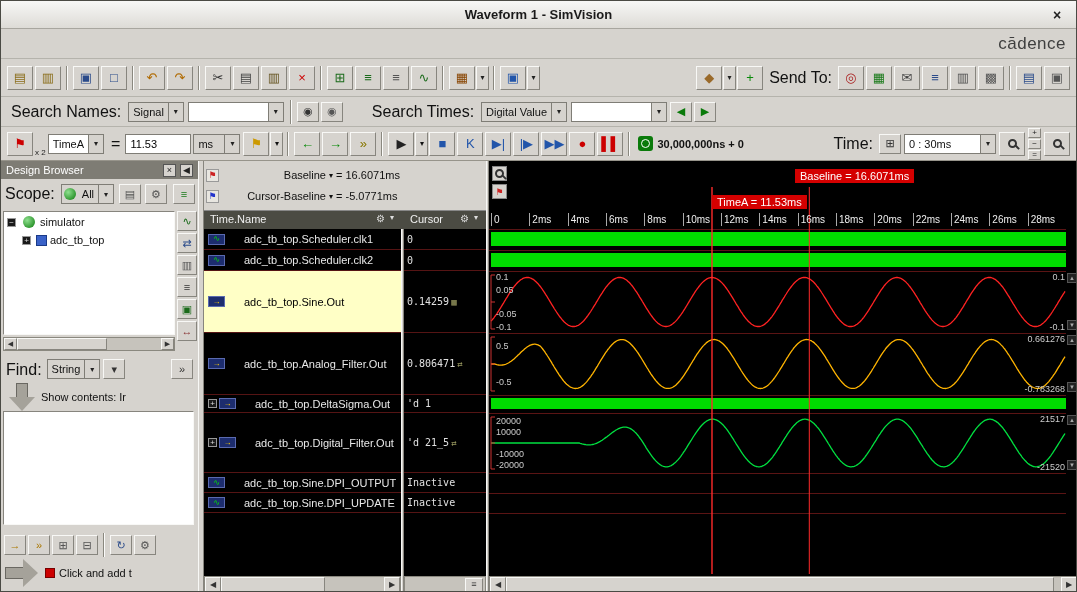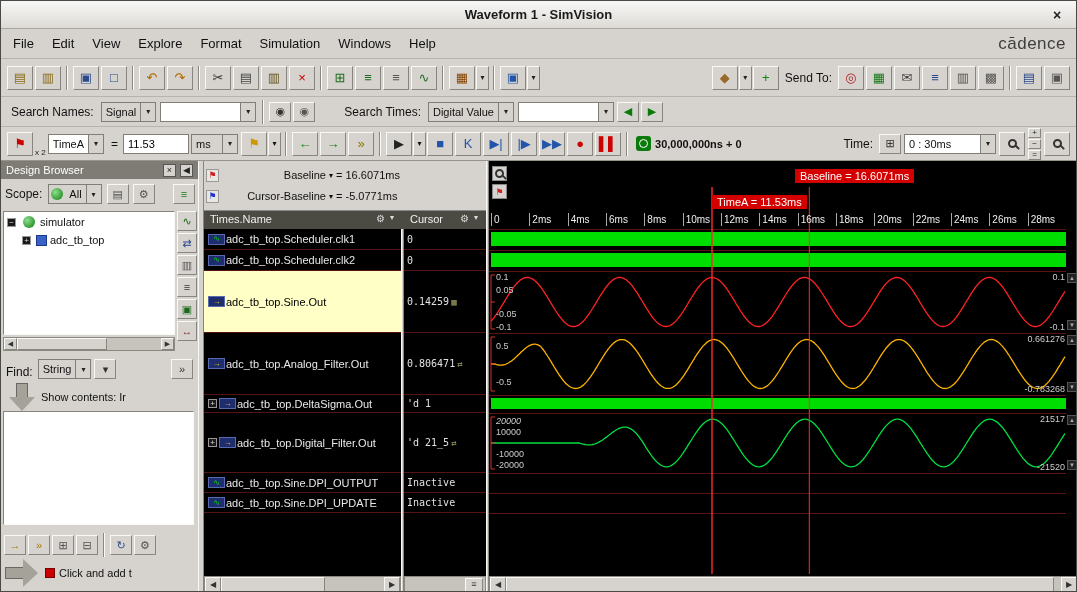--- a/index.html
+++ b/index.html
@@ -20,21 +20,21 @@
 .toolbar{position:absolute;left:0;width:100%;display:flex;align-items:center;padding:0 5px;background:#d6d3ce}
 #toolbar1{top:58px;height:38px;border-bottom:1px solid #b5b3ac}
 #toolbar2{top:96px;height:30px;border-bottom:1px solid #b5b3ac}
 #toolbar3{top:126px;height:34px;border-bottom:1px solid #97948b}
 .tb-group{display:flex;align-items:center}
 .tb-group.right{margin-left:auto}
 .tbtn{min-width:26px;height:24px;border:1px solid;border-color:#f8f8f6 #87857e #87857e #f8f8f6;background:#d6d3ce;display:inline-flex;align-items:center;justify-content:center;font-size:13px;margin:0 1px;color:#333;line-height:1}
 .tbtn-sm{min-width:22px;height:20px;font-size:11px}
 .tbtn-arrow{min-width:13px;height:24px;border:1px solid;border-color:#f8f8f6 #87857e #87857e #f8f8f6;background:#d6d3ce;display:inline-flex;align-items:center;justify-content:center;font-size:8px}
 .vsep{width:0;height:24px;border-left:1px solid #8a887f;border-right:1px solid #fbfbfa;margin:0 4px}
-.tb-label{font-size:12px;color:#111;margin:0 5px;white-space:nowrap}
+.tb-label{font-size:16px;color:#111;margin:0 5px;white-space:nowrap}
 .combo{display:inline-flex;align-items:center;height:20px;border:1px solid #7f7d76;background:#fff;font-size:11px;margin:0 2px}
 .combo.gray{background:#d6d3ce}
 .combo .val{padding:0 4px;min-width:30px;white-space:nowrap}
 .combo .arrow{width:15px;height:100%;border-left:1px solid #7f7d76;background:#d6d3ce;display:flex;align-items:center;justify-content:center;font-size:8px;color:#222}
 .tb-input{height:20px;border:1px solid #7f7d76;background:#fff;font-size:11px;padding:0 4px;width:66px;font-family:"Liberation Sans",sans-serif}
 .marker-sub{font-size:8px;color:#222;margin-left:1px;align-self:flex-end;margin-bottom:3px}
 .mag{width:9px;height:9px;border:2px solid #333;border-radius:50%;position:relative;display:inline-block}
 .mag::after{content:"";position:absolute;width:6px;height:2px;background:#333;transform:rotate(45deg);right:-5px;bottom:-2px}
 .lcd-clock{width:15px;height:15px;border-radius:3px;background:#0a7a0a;position:relative;display:inline-block;margin:0 4px}
 .lcd-clock::after{content:"";position:absolute;left:3px;top:3px;width:7px;height:7px;border:1px solid #fff;border-radius:50%}
@@ -54,21 +54,21 @@
 .hdr-row{position:absolute;left:2px;height:16px;display:flex;align-items:center;gap:3px;font-size:11px;color:#111}
 .hdr-ic{width:13px;height:13px;background:#e8e6e0;border:1px solid #999;font-size:9px;display:flex;align-items:center;justify-content:center}
 .hdr-label{width:104px;text-align:right;white-space:nowrap}
 .hdr-drop{font-size:8px}
 .colhead-item{position:absolute;top:2px;white-space:nowrap}
 .gear{font-size:10px;color:#ddd}
 
 
 .sig-row{position:absolute;left:0;width:197px;background:#000;border-bottom:1px solid #551414;display:flex;align-items:center;padding-left:4px;color:#e8e8e8;font-size:11px;overflow:hidden;white-space:nowrap}
 .sig-row.selected{background:#ffffc6;color:#000}
-.sig-row .signame{margin-left:1px}
+.sig-row .signame{margin-left:19px}
 .val-row{position:absolute;left:0;width:82px;background:#000;border-bottom:1px solid #551414;display:flex;align-items:center;padding-left:3px;color:#e0e0e0;font-size:10px;font-family:"DejaVu Sans Mono",monospace;overflow:hidden;white-space:nowrap}
 .val-row .valicon{margin-left:2px;color:#9a9a60;font-size:9px}
 .expander{width:9px;height:9px;border:1px solid #999;background:#1a1a1a;color:#ddd;font-size:8px;line-height:7px;text-align:center;flex:none;margin-right:2px}
 .sigicon{width:17px;height:11px;background:#1d2d6e;border:1px solid #5a6ab0;flex:none;display:flex;align-items:center;justify-content:center;font-size:8px;line-height:1}
 .sigicon.clock,.sigicon.event{color:#00e000}
 .sigicon.analog,.sigicon.bus,.sigicon.busanalog{color:#ffd000}
 
 
 .badge{position:absolute;background:#d40000;color:#fff;font-size:11px;padding:1px 5px;white-space:nowrap;z-index:6}
 .tick{position:absolute;top:52px;height:13px;line-height:13px;color:#eee;font-size:10px;border-left:1px solid #aaa;padding-left:2px;z-index:2;white-space:nowrap}
@@ -115,30 +115,20 @@
 <body>
 
 <div id="root">
 
   <div class="titlebar">
     <span class="title">Waveform 1 - SimVision</span>
     <span class="close">×</span>
   </div>
 
   <div class="menubar">
-    <span id="menu-items" class="menu-items">
-        <span class="menu-item">File</span>
-        <span class="menu-item">Edit</span>
-        <span class="menu-item">View</span>
-        <span class="menu-item">Explore</span>
-        <span class="menu-item">Format</span>
-        <span class="menu-item">Simulation</span>
-        <span class="menu-item">Windows</span>
-        <span class="menu-item">Help</span>
-      </span>
     <span class="brand">cādence</span>
   </div>
 
   <div id="toolbar1" class="toolbar">
     <span id="tb1-left" class="tb-group">
         <span class="tbtn" style="color: rgb(138, 109, 26);">▤</span>
         <span class="tbtn" style="color: rgb(138, 109, 26);">▥</span>
         <span class="vsep"></span>
         <span class="tbtn" style="color: rgb(42, 74, 138);">▣</span>
         <span class="tbtn" style="color: rgb(42, 74, 138);">□</span>
@@ -474,21 +464,21 @@
           <span class="scale-r" style="top: 111px;">0.1</span>
           <span class="scale-r" style="top: 161px;">-0.1</span>
           <span class="strip-btn" style="top: 112px;">▲</span>
           <span class="strip-btn" style="top: 159px;">▼</span>
           <span class="scale-l" style="top: 179.507px;">0.5</span>
           <span class="scale-l" style="top: 216.493px;">-0.5</span>
           <span class="scale-r" style="top: 173px;">0.661276</span>
           <span class="scale-r" style="top: 223px;">-0.783268</span>
           <span class="strip-btn" style="top: 174px;">▲</span>
           <span class="strip-btn" style="top: 221px;">▼</span>
-          <span class="scale-l" style="top: 254.872px; font-style: italic;">20000</span>
+          <span class="scale-l" style="top: 254.872px;">20000</span>
           <span class="scale-l" style="top: 265.936px;">10000</span>
           <span class="scale-l" style="top: 288.064px;">-10000</span>
           <span class="scale-l" style="top: 299.128px;">-20000</span>
           <span class="scale-r" style="top: 253px;">21517</span>
           <span class="scale-r" style="top: 301px;">-21520</span>
           <span class="strip-btn" style="top: 254px;">▲</span>
           <span class="strip-btn" style="top: 299px;">▼</span>
         </div>
     </div>
 
@@ -500,21 +490,21 @@
         <span>= 16.6071ms</span>
       </div>
       <div class="hdr-row" style="top:27px">
         <span class="hdr-ic" style="color: rgb(34, 51, 204);">⚑</span>
         <span class="hdr-label">Cursor-Baseline</span>
         <span class="hdr-drop">▾</span>
         <span>= -5.0771ms</span>
       </div>
     </div>
     <div id="sig-colhead">
-      <span class="colhead-item" style="left:6px">Times.Name</span>
+      <span class="colhead-item" style="left:6px">Time.Name</span>
       <span class="colhead-item gear" style="left:172px">⚙</span>
       <span class="colhead-item" style="left:186px;font-size:8px;color:#ddd">▾</span>
       <span class="colhead-item" style="left:206px">Cursor</span>
       <span class="colhead-item gear" style="left:256px">⚙</span>
       <span class="colhead-item" style="left:270px;font-size:8px;color:#ddd">▾</span>
     </div>
 
     <div class="hscroll" style="left:203px;top:415px;width:197px">
       <span class="sb-btn">◀</span>
       <span class="sb-track">

